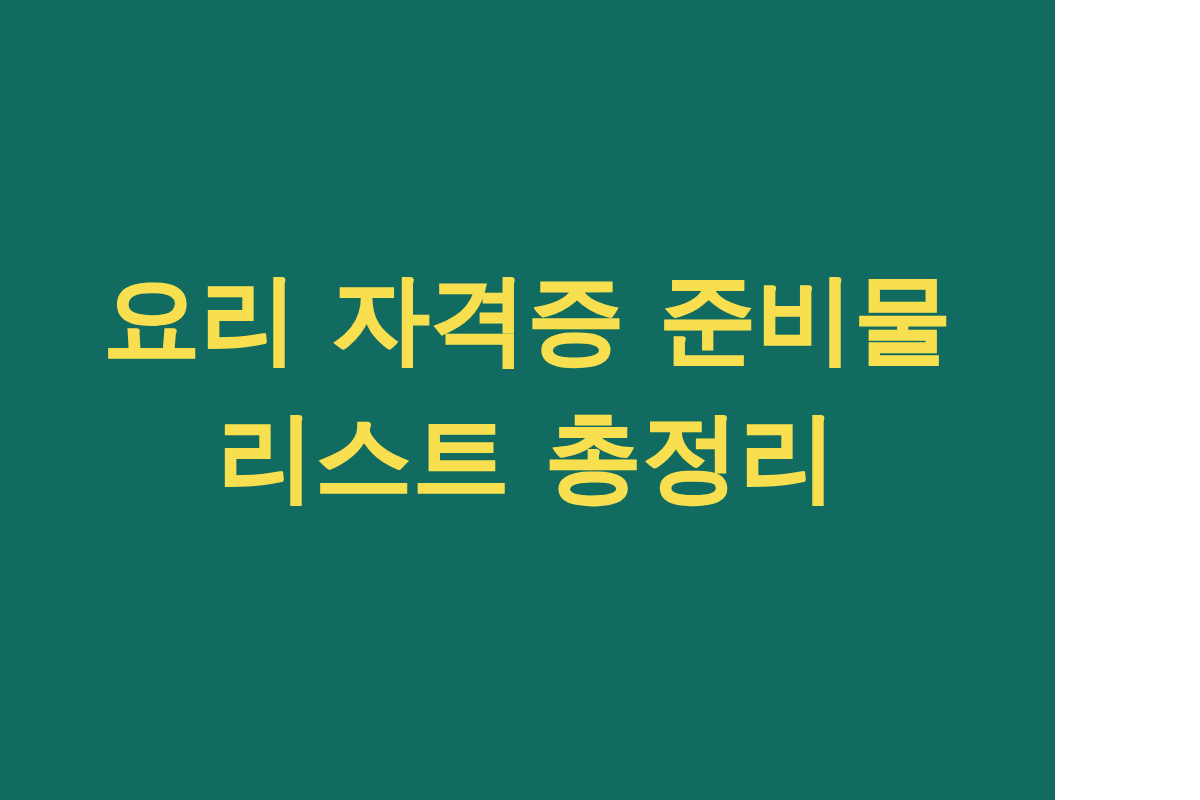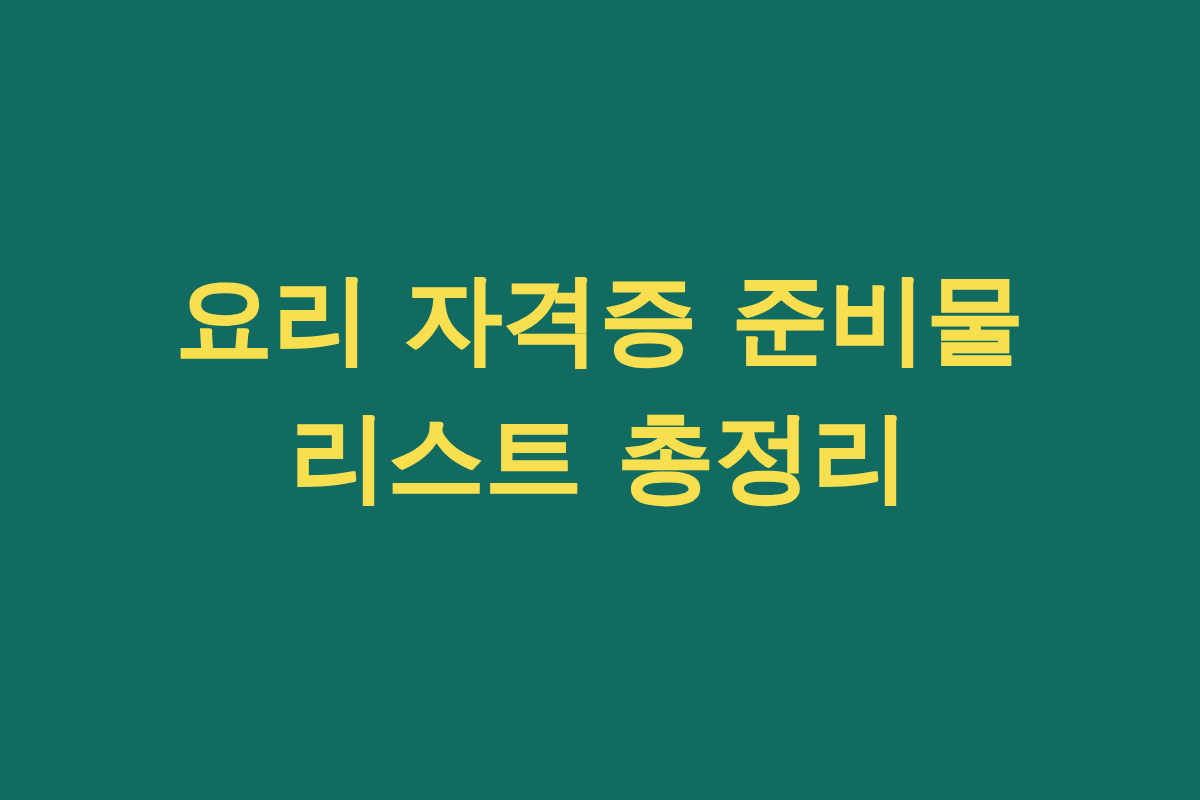--- a/index.html
+++ b/index.html
@@ -9,21 +9,21 @@
 
   body {
     width: 1200px;
     height: 800px;
     overflow: hidden;
     font-family: "Liberation Sans", sans-serif;
   }
 
   #banner {
     position: relative;
-    width: 1200px;
+    width: 1055px;
     height: 800px;
     background: #116B61;
     display: flex;
     align-items: center;
     justify-content: center;
     box-sizing: border-box;
   }
 
   #title-block {
     width: 1060px;

